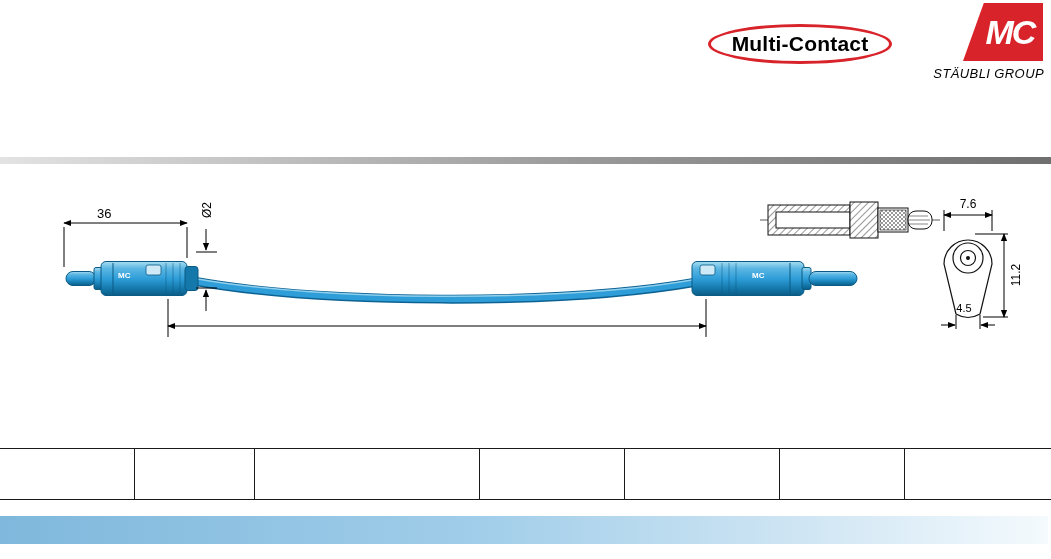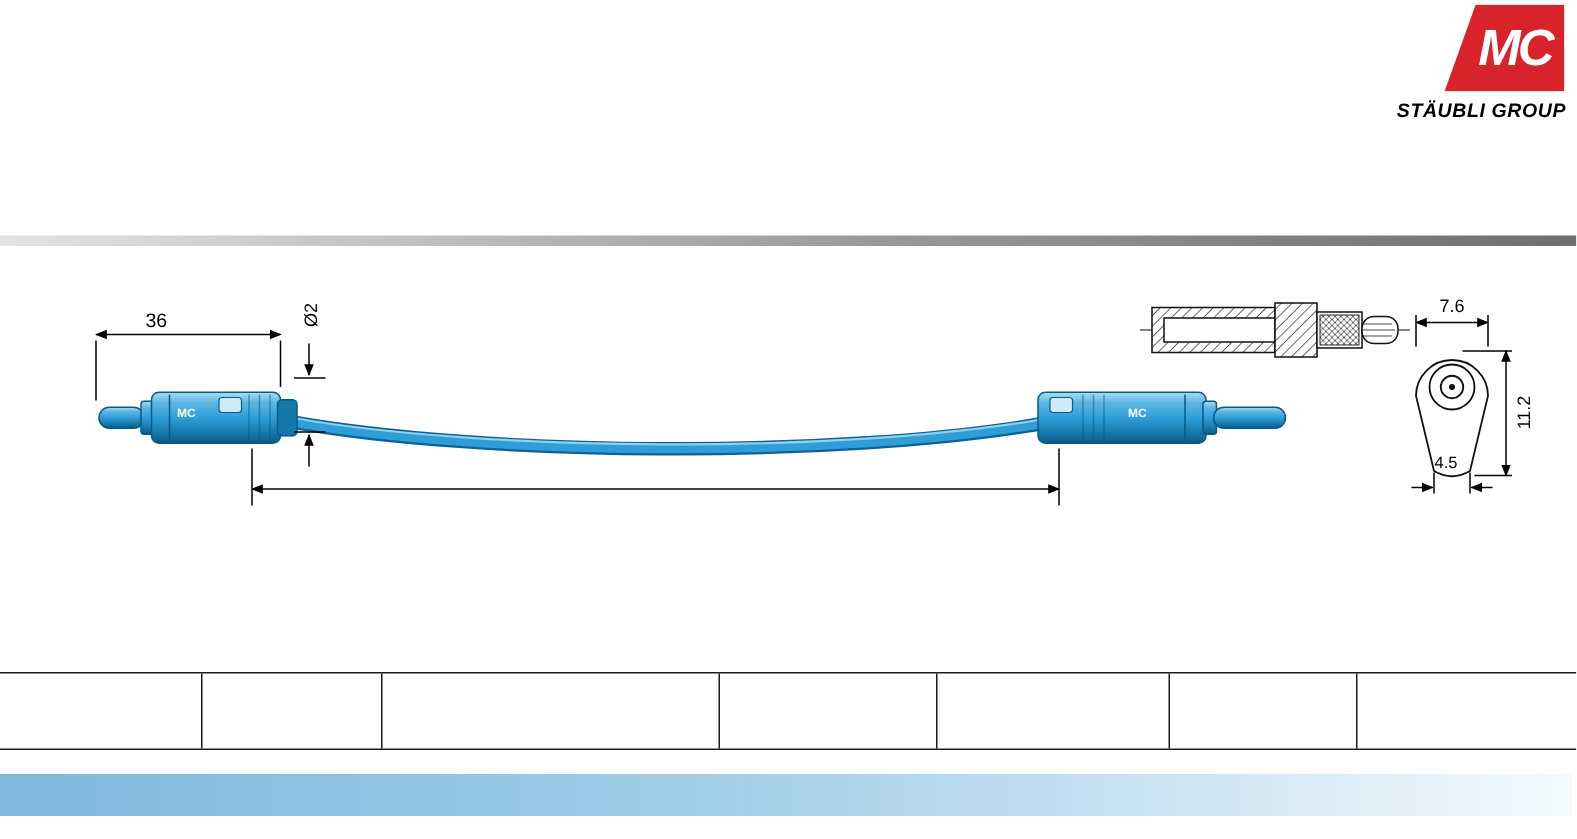--- a/index.html
+++ b/index.html
@@ -16,21 +16,21 @@
   }
   .brand-oval span { font-weight:bold; font-size:21px; color:#000; letter-spacing:.2px; }
   .mc-logo {
     position:absolute; left:963px; top:3px; width:80px; height:58px;
     background:#d8232a; clip-path:polygon(26% 0, 100% 0, 100% 100%, 0 100%);
     display:flex; align-items:center; justify-content:center; padding-left:14px;
   }
   .mc-logo span { color:#fff; font-weight:bold; font-style:italic; font-size:34px; letter-spacing:-2px; }
   .group-label {
     position:absolute; right:7px; top:66px;
-    font-size:13px; font-weight:bold; font-style:italic; letter-spacing:.4px;
+    font-size:13px; font-weight:normal; font-style:italic; letter-spacing:.4px;
   }
   .divider {
     position:absolute; left:0; top:157px; width:1051px; height:7px;
     background:linear-gradient(to right,#e3e3e3,#9a9a9a 55%,#6f6f6f);
   }
   
   .drawing { position:absolute; left:0; top:165px; }
   .drawing text { font-family:"Liberation Sans", sans-serif; }
   
   .spec-table {
@@ -49,20 +49,23 @@
   .footer-bar {
     position:absolute; left:0; top:516px; width:1048px; height:28px;
     background:linear-gradient(to right,#7fb8dc,#a0cde9 45%,#cde4f3 75%,#f4fafd 100%);
   }
 </style>
 </head>
 <body>
 
 <div class="page">
 
+  <div class="brand-oval">
+    <span>Multi-Contact</span>
+  </div>
   <div class="mc-logo">
     <span>MC</span>
   </div>
   <div class="group-label">STÄUBLI GROUP</div>
 
   <div class="divider"></div>
 
   <svg class="drawing" width="1051" height="280" viewBox="0 0 1051 280">
     <defs>
       <linearGradient id="gBlue" x1="0" y1="0" x2="0" y2="1">

